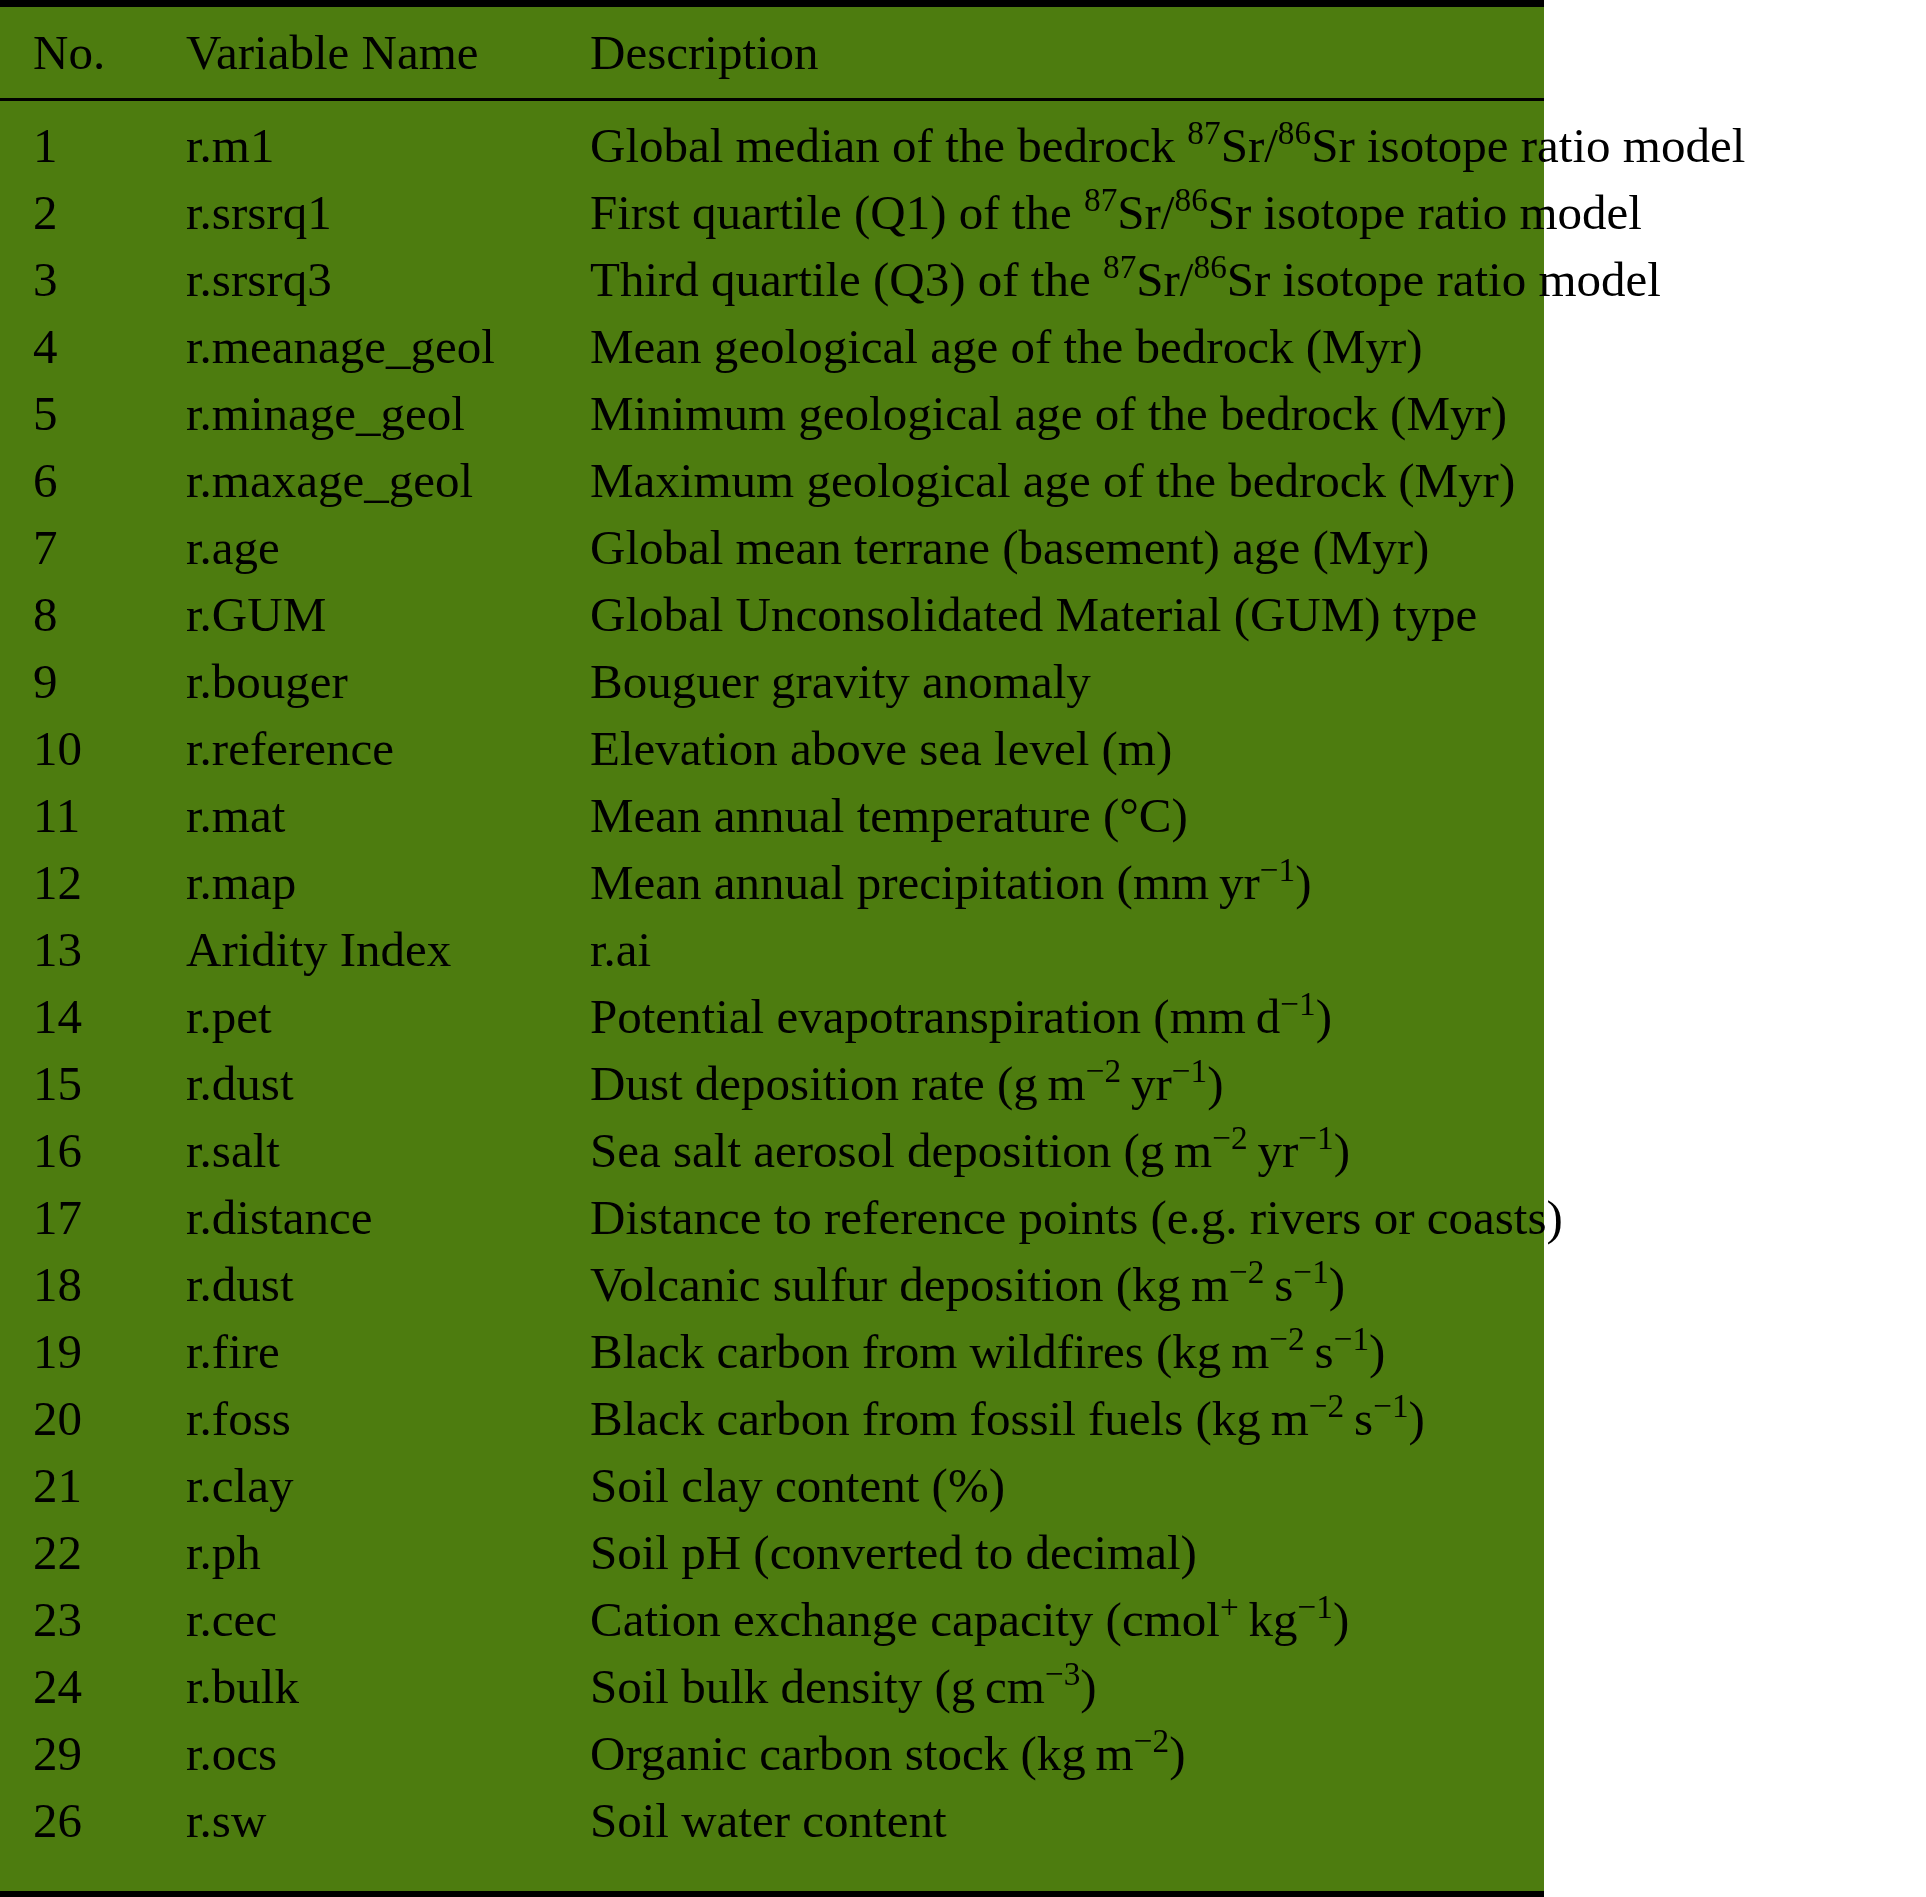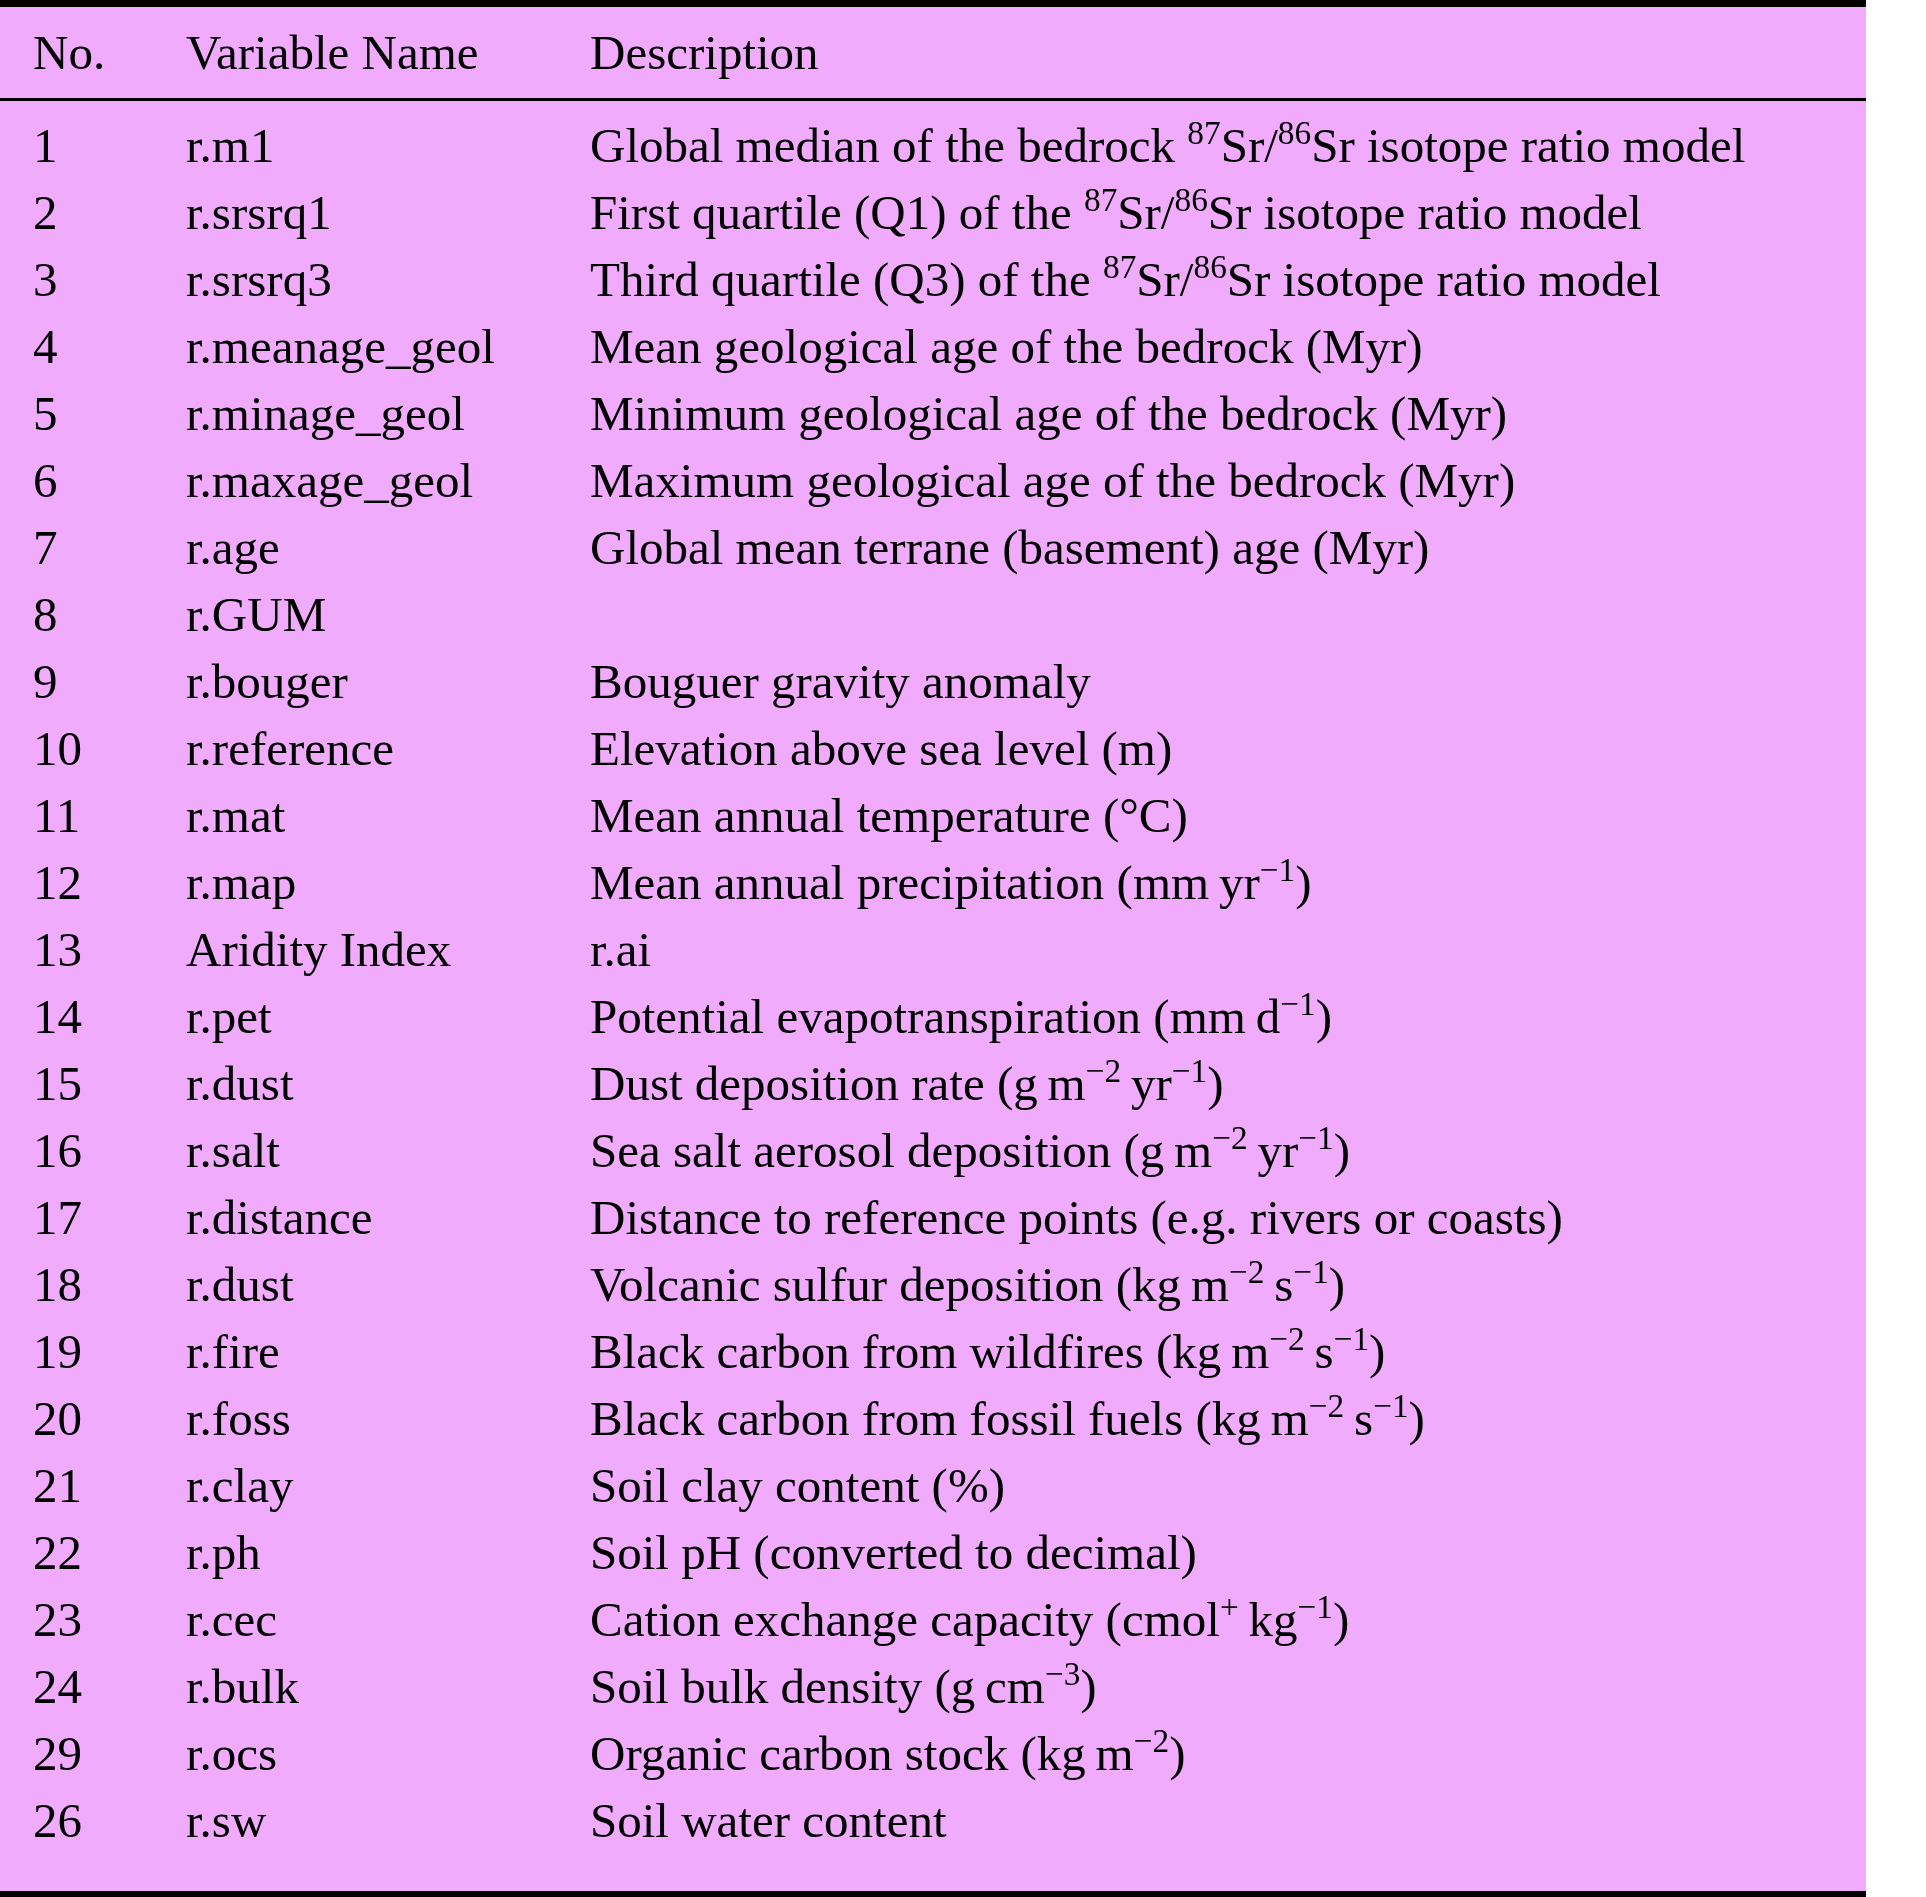--- a/index.html
+++ b/index.html
@@ -10,23 +10,23 @@
   body {
     width: 1927px;
     height: 1897px;
     color: #000000;
     font-family: "Liberation Serif", "DejaVu Serif", serif;
     font-size: 49px;
     overflow: hidden;
   }
   .page {
     position: relative;
-    width: 1866px;
+    width: 1544px;
     height: 1897px;
-    background: #f0abfc;
+    background: #4d7c0f;
     box-sizing: border-box;
   }
   .table {
     position: absolute;
     inset: 0;
     display: flex;
     flex-direction: column;
   }
   .rule {
     flex: none;
@@ -110,20 +110,21 @@
           <div class="cell">Maximum geological age of the bedrock (Myr)</div>
         </div>
         <div class="row">
           <div class="cell">7</div>
           <div class="cell">r.age</div>
           <div class="cell">Global mean terrane (basement) age (Myr)</div>
         </div>
         <div class="row">
           <div class="cell">8</div>
           <div class="cell">r.GUM</div>
+          <div class="cell">Global Unconsolidated Material (GUM) type</div>
         </div>
         <div class="row">
           <div class="cell">9</div>
           <div class="cell">r.bouger</div>
           <div class="cell">Bouguer gravity anomaly</div>
         </div>
         <div class="row">
           <div class="cell">10</div>
           <div class="cell">r.reference</div>
           <div class="cell">Elevation above sea level (m)</div>

